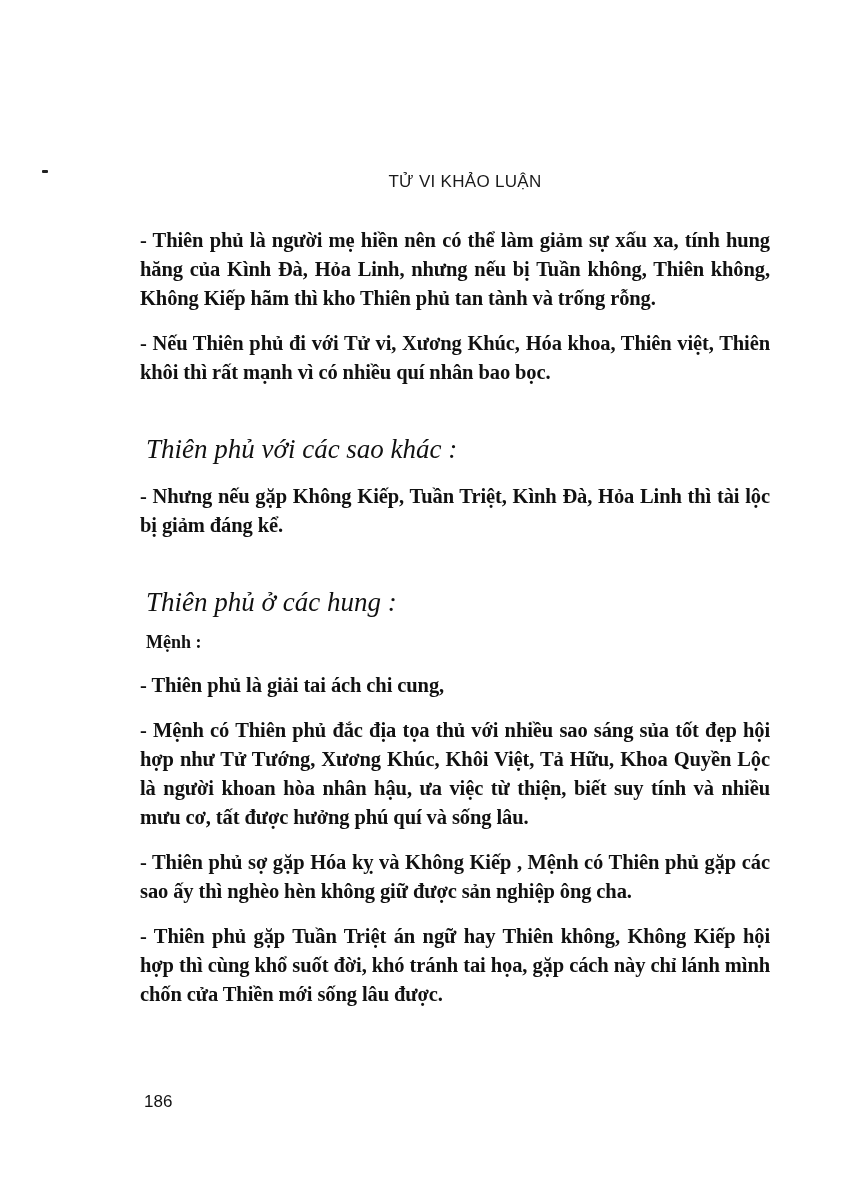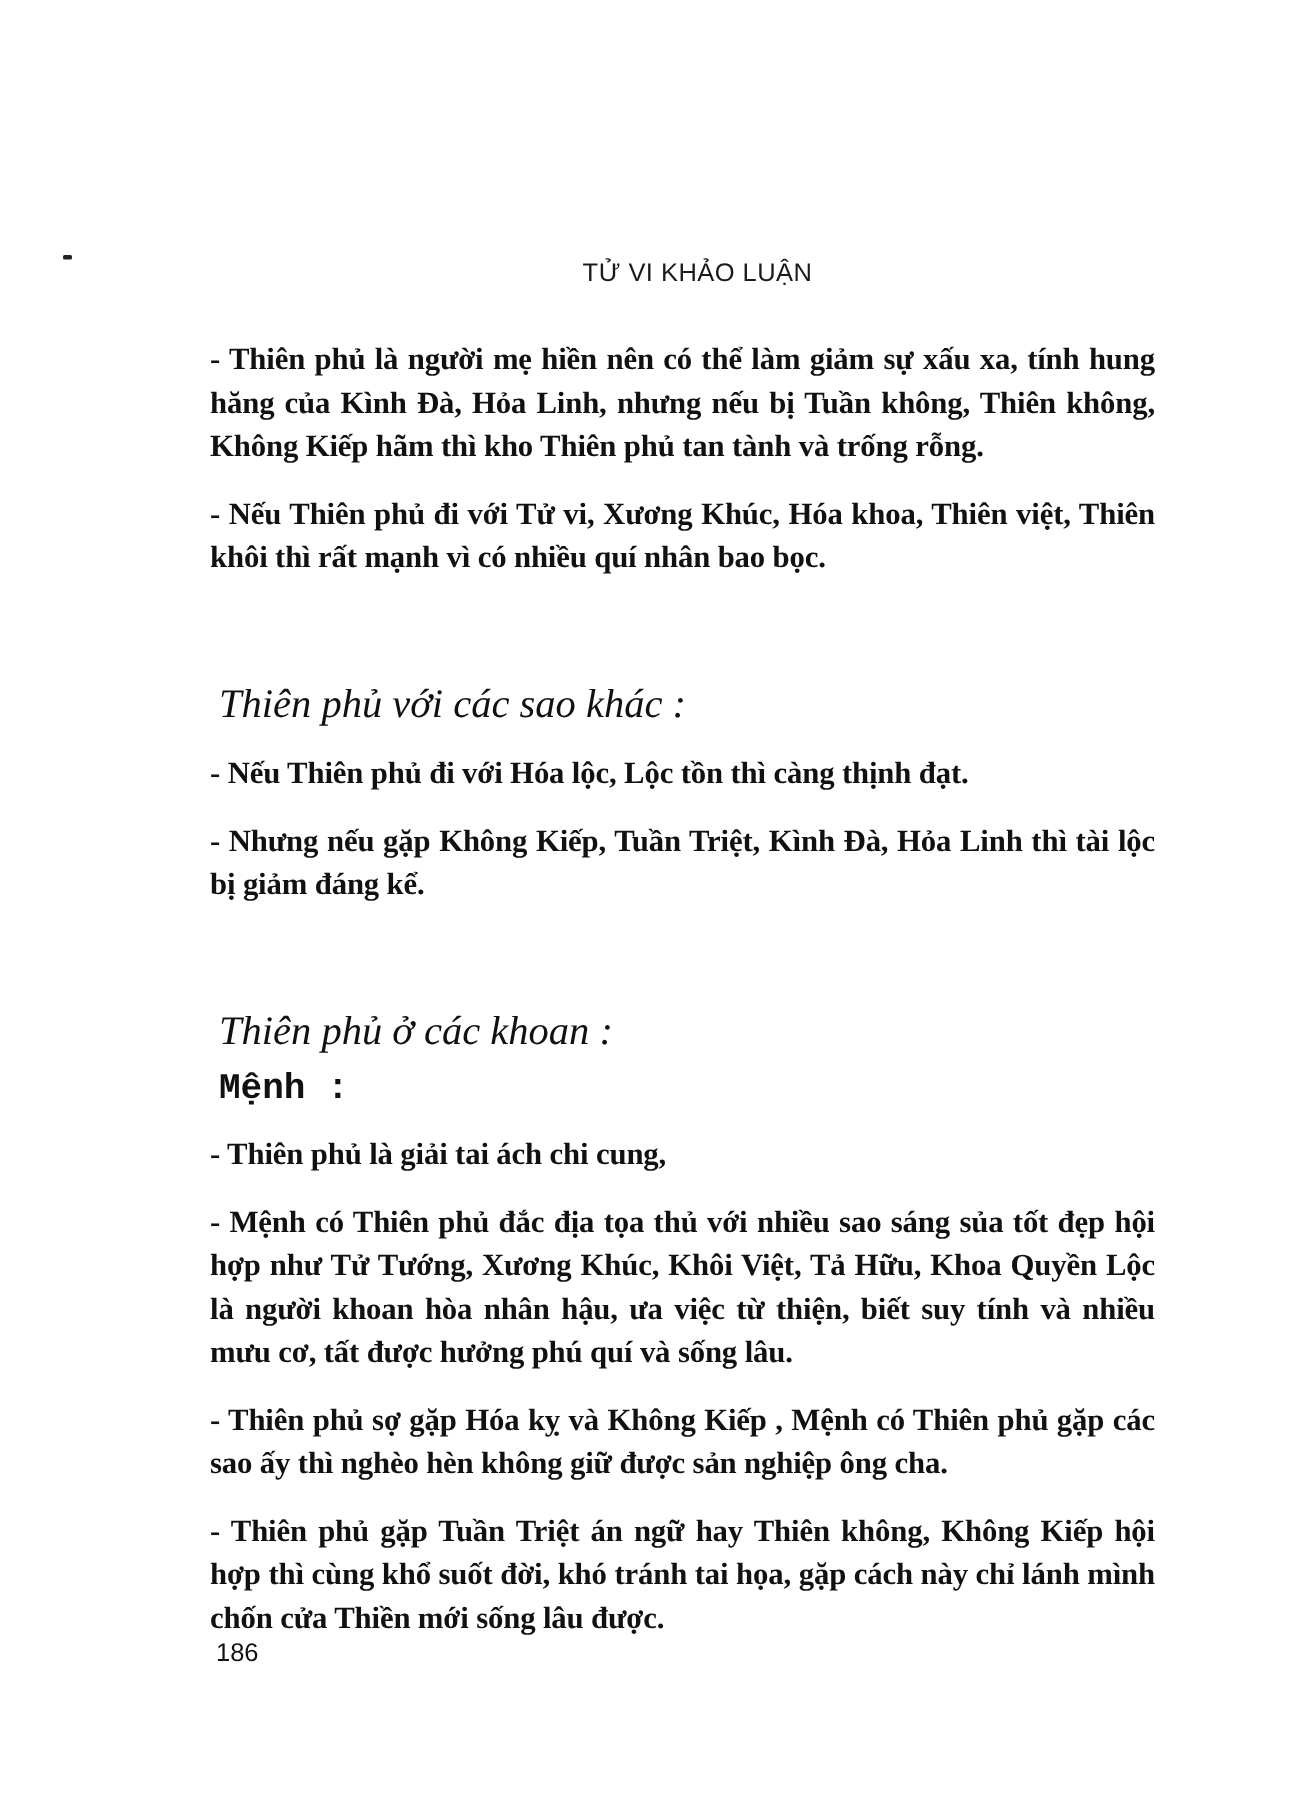--- a/index.html
+++ b/index.html
@@ -48,27 +48,27 @@
       line-height: 29px;
       margin: 16px 0 9px 0;
       text-align: justify;
       font-weight: 600;
       letter-spacing: -0.1px;
     }
     .section-heading {
       font-style: italic;
       font-size: 27px;
       font-weight: 400;
-      margin: 65px 0 8px 6px;
+      margin: 45px 0 8px 6px;
       line-height: 34px;
     }
     .sub-heading {
-      font-family: Liberation Mono, monospace;
+      font-family: Liberation Serif, serif;
       font-weight: 700;
-      font-size: 24px;
+      font-size: 18px;
       margin: 10px 0 10px 6px;
       line-height: 26px;
     }
     .page-number {
       position: absolute;
       left: 144px;
       top: 1092px;
       font-family: "Liberation Sans", "DejaVu Sans", sans-serif;
       font-size: 17px;
       font-weight: 400;
@@ -80,24 +80,23 @@
 
 <div class="speck"></div>
 
 <div class="running-head">TỬ VI KHẢO LUẬN</div>
 
 <div class="content">
   <p class="para">- Thiên phủ là người mẹ hiền nên có thể làm giảm sự xấu xa, tính hung hăng của Kình Đà, Hỏa Linh, nhưng nếu bị Tuần không, Thiên không, Không Kiếp hãm thì kho Thiên phủ tan tành và trống rỗng.</p>
   <p class="para">- Nếu Thiên phủ đi với Tử vi, Xương Khúc, Hóa khoa, Thiên việt, Thiên khôi thì rất mạnh vì có nhiều quí nhân bao bọc.</p>
 
   <h2 class="section-heading">Thiên phủ với các sao khác :</h2>
-  <p class="para">- Nếu Thiên phủ đi với Hóa lộc, Lộc tồn thì càng thịnh đạt.</p>
   <p class="para">- Nhưng nếu gặp Không Kiếp, Tuần Triệt, Kình Đà, Hỏa Linh thì tài lộc bị giảm đáng kể.</p>
 
-  <h2 class="section-heading">Thiên phủ ở các khoan :</h2>
+  <h2 class="section-heading">Thiên phủ ở các hung :</h2>
   <h3 class="sub-heading">Mệnh :</h3>
   <p class="para">- Thiên phủ là giải tai ách chi cung,</p>
   <p class="para">- Mệnh có Thiên phủ đắc địa tọa thủ với nhiều sao sáng sủa tốt đẹp hội hợp như Tử Tướng, Xương Khúc, Khôi Việt, Tả Hữu, Khoa Quyền Lộc là người khoan hòa nhân hậu, ưa việc từ thiện, biết suy tính và nhiều mưu cơ, tất được hưởng phú quí và sống lâu.</p>
   <p class="para">- Thiên phủ sợ gặp Hóa kỵ và Không Kiếp , Mệnh có Thiên phủ gặp các sao ấy thì nghèo hèn không giữ được sản nghiệp ông cha.</p>
   <p class="para">- Thiên phủ gặp Tuần Triệt án ngữ hay Thiên không, Không Kiếp hội hợp thì cùng khổ suốt đời, khó tránh tai họa, gặp cách này chỉ lánh mình chốn cửa Thiền mới sống lâu được.</p>
 </div>
 
 <div class="page-number">186</div>
 
 </body></html>

